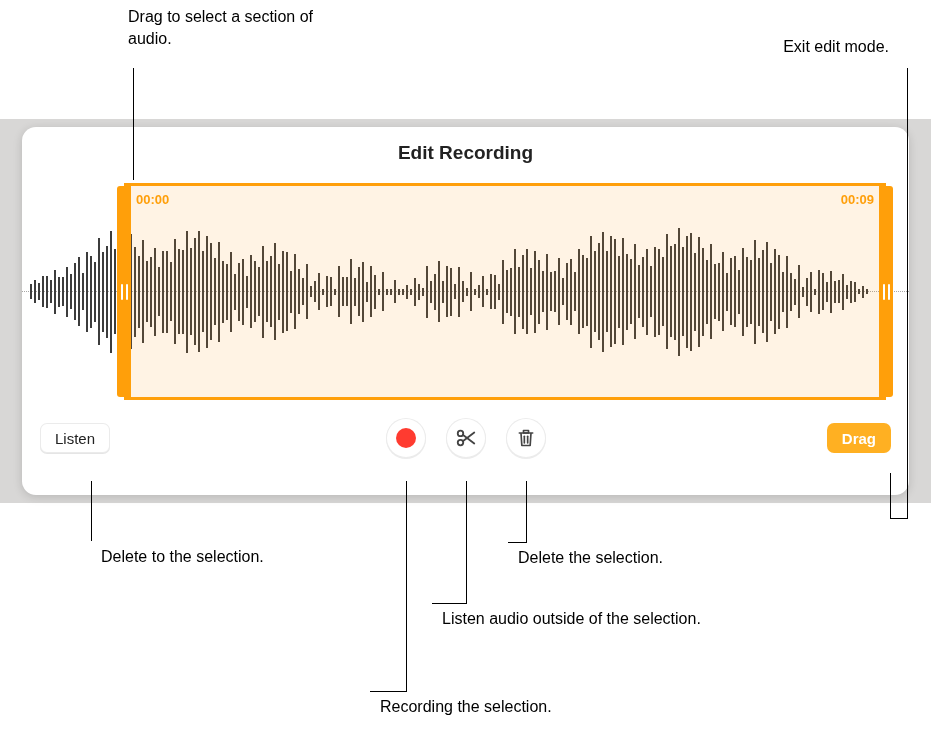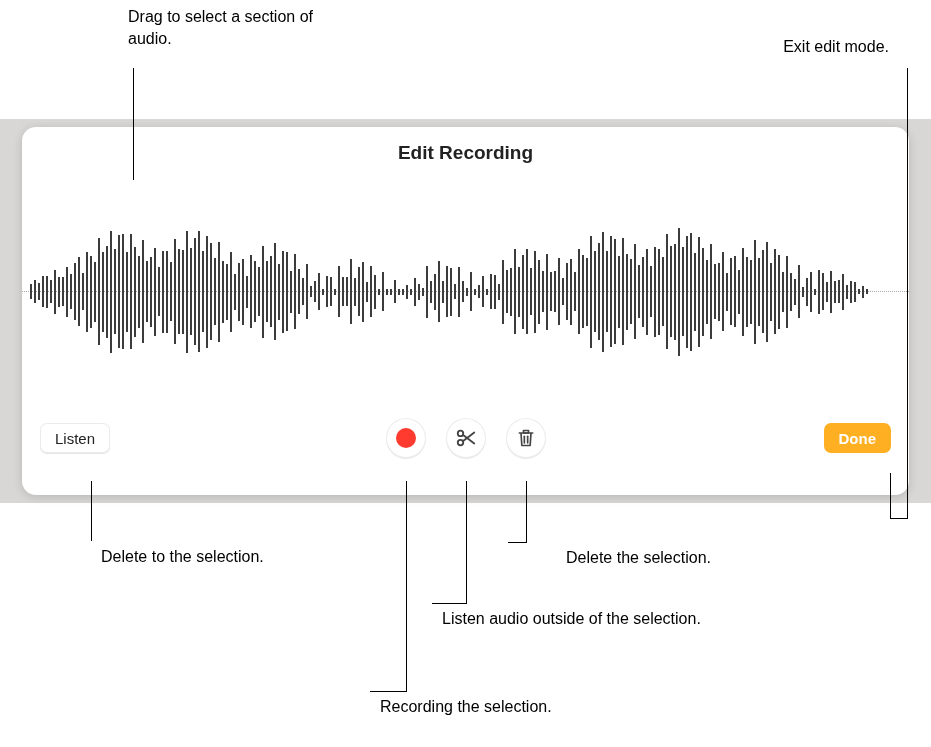--- a/index.html
+++ b/index.html
@@ -380,20 +380,26 @@
         <div class="wave-bar" style="height: 22px;"></div>
         <div class="wave-bar" style="height: 23px;"></div>
         <div class="wave-bar" style="height: 36px;"></div>
         <div class="wave-bar" style="height: 14px;"></div>
         <div class="wave-bar" style="height: 22px;"></div>
         <div class="wave-bar" style="height: 20px;"></div>
         <div class="wave-bar" style="height: 5px;"></div>
         <div class="wave-bar" style="height: 12px;"></div>
         <div class="wave-bar" style="height: 5px;"></div>
       </div>
+    <div class="sel-box">
+      <div class="ts left">00:00</div>
+      <div class="ts right">00:09</div>
+      <div class="handle left"></div>
+      <div class="handle right"></div>
+    </div>
   </div>
 
   <div class="toolbar">
     <div class="pill-btn">Listen</div>
 
     <div class="center-buttons">
       <div class="icon-btn">
         <div class="record-dot"></div>
       </div>
       <div class="icon-btn">
@@ -408,31 +414,31 @@
         <svg width="20" height="22" viewBox="0 0 24 24">
           <path d="M4 6h16" stroke="#444" stroke-width="2" stroke-linecap="round"></path>
           <path d="M9 3h6v3H9z" fill="none" stroke="#444" stroke-width="2" stroke-linejoin="round"></path>
           <path d="M6 6l1 15h10l1-15" fill="none" stroke="#444" stroke-width="2" stroke-linejoin="round"></path>
           <line x1="10" y1="10" x2="10" y2="18" stroke="#444" stroke-width="2" stroke-linecap="round"></line>
           <line x1="14" y1="10" x2="14" y2="18" stroke="#444" stroke-width="2" stroke-linecap="round"></line>
         </svg>
       </div>
     </div>
 
-    <div style="margin-left:auto" class="pill-btn done-btn">Done</div>
+    <div style="margin-left:auto" class="pill-btn done-btn">Drag</div>
   </div>
 </div>
 
 <div class="callout" style="left:101px; top:546px; width:170px;">Delete to the selection.</div>
 
 <div class="callout" style="left:380px; top:696px; width:300px;">Recording the selection.</div>
 
 <div class="callout" style="left:442px; top:608px; width:260px;">Listen audio outside of the selection.</div>
 
-<div class="callout" style="left:518px; top:547px; width:260px;margin-left:48px;">Delete the selection.</div>
+<div class="callout" style="left:518px; top:547px; width:260px;">Delete the selection.</div>
 
 <div class="leader" style="left:133px; top:68px; width:1px; height:112px;"></div>
 
 <div class="leader" style="left:907px; top:68px; width:1px; height:451px;"></div>
 <div class="leader" style="left:890px; top:518px; width:18px; height:1px;"></div>
 <div class="leader" style="left:890px; top:473px; width:1px; height:46px;"></div>
 
 <div class="leader" style="left:91px; top:481px; width:1px; height:60px;"></div>
 
 <div class="leader" style="left:406px; top:481px; width:1px; height:210px;"></div>

